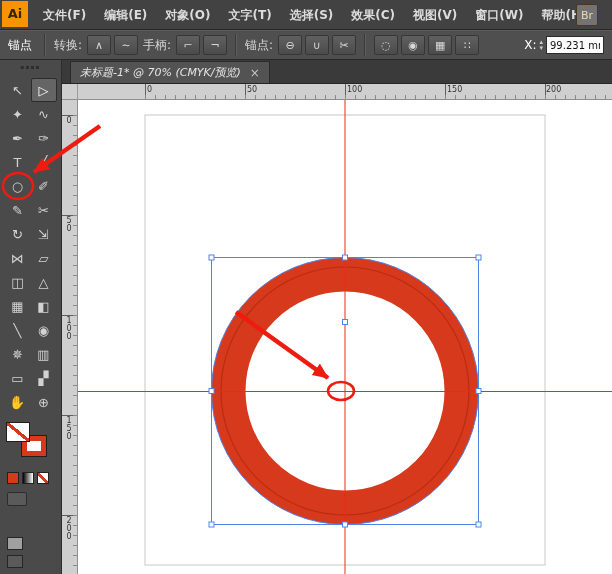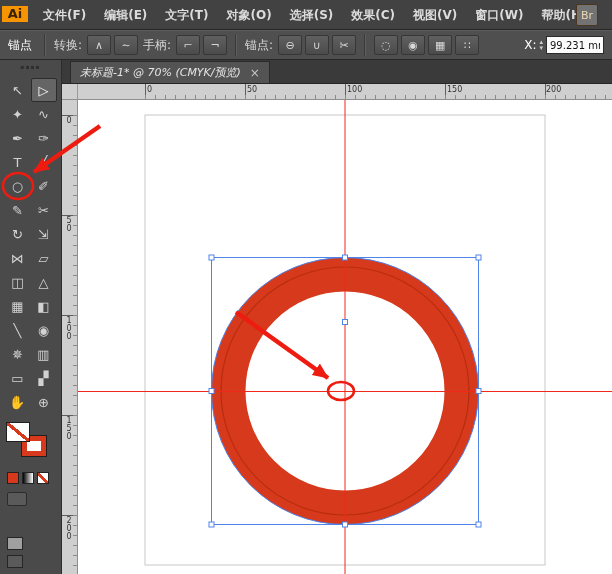--- a/index.html
+++ b/index.html
@@ -5,21 +5,21 @@
   * { margin:0; padding:0; box-sizing:border-box; }
   html,body { width:612px; height:574px; }
   body {
     font-family:"DejaVu Sans","Liberation Sans",sans-serif;
     background:#3e3e3e; position:relative; overflow:hidden;
   }
 
   
   .menubar { height:30px; background:#424242; border-bottom:1px solid #262626;
     display:flex; align-items:center; position:relative; white-space:nowrap; }
-  .logo { width:26px; height:16px; margin:0 6px 2px 2px; background:var(--logo_bg);
+  .logo { width:26px; height:26px; margin:0 6px 2px 2px; background:var(--logo_bg);
     color:var(--logo_text); font-weight:bold; font-size:13px;
     display:flex; align-items:center; justify-content:center; }
   .menu-item { color:#dcdcdc; font-size:12px; padding:0 9px; line-height:30px; cursor:default;font-weight:bold; }
   .br-button { position:absolute; right:14px; top:4px; width:22px; height:22px;
     background:#737373; color:#ead8b2; font-size:11px; border:1px solid #4c371e; border-radius:2px;
     display:flex; align-items:center; justify-content:center; }
 
   
   .controlbar { height:30px; background:#4f4f4f; border-top:1px solid #5d5d5d;
     border-bottom:1px solid #272727; display:flex; align-items:center;
@@ -109,22 +109,22 @@
     pointer-events:none; z-index:50; }
 </style>
 </head>
 <body>
 
 <div class="menubar">
   <div class="logo">Ai</div>
   <div style="display:flex;">
       <span class="menu-item">文件(F)</span>
       <span class="menu-item">编辑(E)</span>
+      <span class="menu-item">对象(O)</span>
       <span class="menu-item">文字(T)</span>
-      <span class="menu-item">对象(O)</span>
       <span class="menu-item">选择(S)</span>
       <span class="menu-item">效果(C)</span>
       <span class="menu-item">视图(V)</span>
       <span class="menu-item">窗口(W)</span>
       <span class="menu-item">帮助(H)</span>
     </div>
   <div class="br-button">Br</div>
 </div>
 
 <div class="controlbar">

